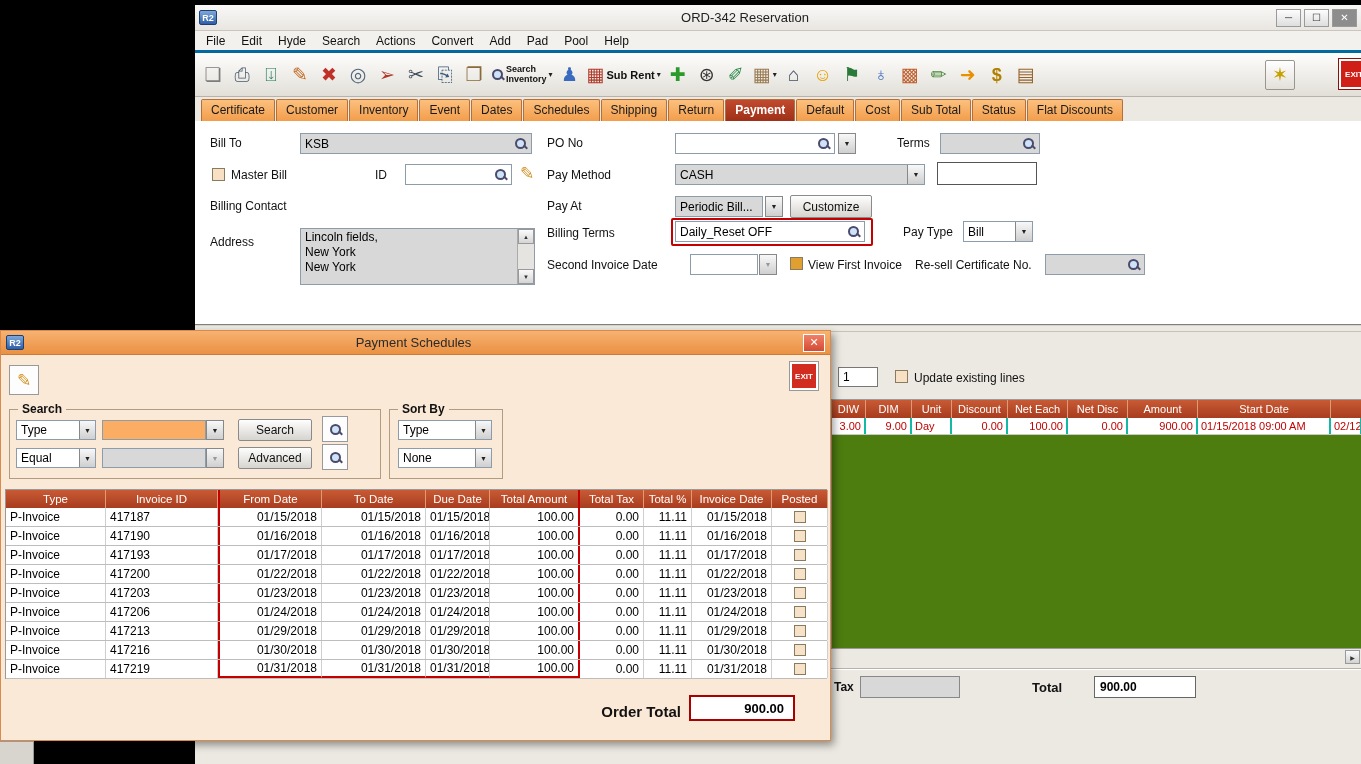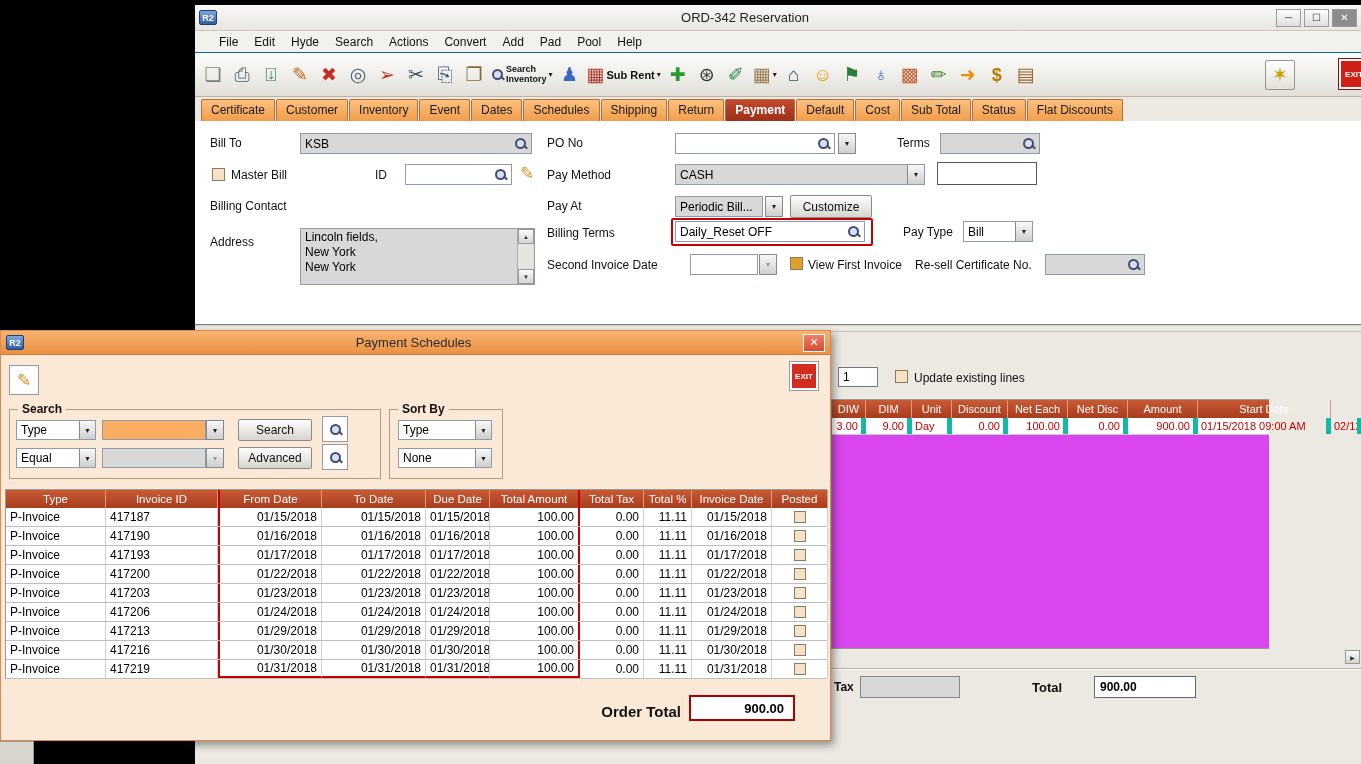--- a/index.html
+++ b/index.html
@@ -6,21 +6,21 @@
 body{font-family:"Liberation Sans",sans-serif;font-size:12px;background:#444}
 #screen{position:relative;width:1361px;height:764px;background:#000;overflow:hidden}
 
 
 #main-window{position:absolute;left:195px;top:5px;width:1166px;height:759px;background:#ece9e2}
 .titlebar{height:26px;background:linear-gradient(#f9f8f7,#e9e6e1);display:flex;align-items:center;padding:0 4px;border-bottom:1px solid #c9c6c0}
 .r2icon{width:18px;height:15px;background:linear-gradient(#7fa8da,#2f5fa8);color:#fff;font-size:9px;font-weight:bold;display:flex;align-items:center;justify-content:center;border:1px solid #1d3f73;border-radius:2px;flex:0 0 auto}
 .titlebar .title{flex:1;text-align:center;font-size:13px;color:#222}
 .winbtn{width:25px;height:18px;border:1px solid #9a9a9a;background:linear-gradient(#fdfdfd,#dedede);font-size:10px;display:flex;align-items:center;justify-content:center;margin-left:3px;color:#333}
 .winbtn.close{background:#8d8d8d;color:#fff}
-.menubar{height:22px;background:#f3f1ee;display:flex;align-items:center;padding-left:16px;border-bottom:1px solid #0369a1}
+.menubar{height:22px;background:#f3f1ee;display:flex;align-items:center;padding-left:3px;border-bottom:3px solid #0369a1}
 .menu-item{padding:2px 8px;color:#111}
 .toolbar{height:44px;background:linear-gradient(#fdfdfc,#e2dfd8);border-bottom:1px solid #b7b3aa;display:flex;align-items:center;padding:0 4px;gap:1px;position:relative}
 .tbtn{min-width:28px;height:36px;display:flex;align-items:center;justify-content:center;gap:2px;background:transparent;padding:0 2px}
 .tbtn .g{font-size:19px;line-height:1}
 .tbtn.money .g{font-weight:bold;font-size:18px}
 .tbtn .dd{font-size:8px;color:#222}
 .tbtn .two{display:flex;flex-direction:column;font-size:9px;font-weight:bold;line-height:1.1;color:#111}
 .tbtn .lab{font-size:11px;font-weight:bold;color:#111}
 .tbtn.bordered{margin-left:auto;margin-right:62px;width:30px;height:30px;border:1px solid #9a968e;background:linear-gradient(#ffffff,#e3e0d9);border-radius:2px}
 .tbtn.exit{position:absolute;right:-8px;top:6px;width:30px;height:30px;background:#cf1f16;border:2px solid #fff;outline:1px solid #8a0f08;color:#fff;font-size:8px;font-weight:bold;overflow:hidden}
@@ -54,25 +54,25 @@
 .addr .lines{flex:1;padding:1px 4px;line-height:15px;overflow:hidden}
 .addr .sb{width:17px;background:#e6e4e0;border-left:1px solid #aaa;display:flex;flex-direction:column;justify-content:space-between}
 .sbtn{height:15px;background:linear-gradient(#fafafa,#d5d5d5);border:1px solid #999;display:flex;align-items:center;justify-content:center}
 .sbtn.up::after{content:"▲";font-size:6px;color:#333}
 .sbtn.dn::after{content:"▼";font-size:6px;color:#333}
 .redwrap{position:absolute;border:2px solid #c40000;border-radius:2px}
 
 
 .lower{position:absolute;left:0;top:326px;width:1166px;bottom:0;background:#ece9e2;border-top:1px solid #c5c2bb}
 .qtybox{position:absolute;left:643px;top:35px;width:40px;height:20px;border:1px solid #777;background:#fff;padding:0 4px;display:flex;align-items:center}
-.grid{position:absolute;left:636px;top:67px;width:438px;height:250px;background:#d946ef;border:1px solid #9a9a9a;border-right:none}
+.grid{position:absolute;left:636px;top:67px;width:530px;height:250px;background:#4d7c0f;border:1px solid #9a9a9a;border-right:none}
 .grid-h{display:flex;height:18px;background:linear-gradient(#c85a35,#a83c1e);color:#fff;font-size:11px}
 .grid-h .hc{display:flex;align-items:center;justify-content:center;border-right:1px solid #e09a74;overflow:hidden;white-space:nowrap;flex:0 0 auto}
 .grid-r{display:flex;height:17px;border-bottom:1px solid #c9c9c9;color:#c00000;font-size:11px;background:#fff}
-.grid-r .c{padding:0 3px;display:flex;align-items:center;border-right:5px solid #14b8a6;overflow:hidden;white-space:nowrap;flex:0 0 auto}
+.grid-r .c{padding:0 3px;display:flex;align-items:center;border-right:2px solid #14b8a6;overflow:hidden;white-space:nowrap;flex:0 0 auto}
 .hsbtn{position:absolute;left:1150px;top:318px;width:15px;height:14px;background:linear-gradient(#fafafa,#d2d2d2);border:1px solid #999;display:flex;align-items:center;justify-content:center}
 .hsbtn::after{content:"▶";font-size:6px;color:#333}
 .lowline{position:absolute;left:636px;top:336px;width:530px;height:2px;border-top:1px solid #b5b2ab;border-bottom:1px solid #fff}
 .taxlbl{position:absolute;left:639px;top:348px;font-weight:bold;color:#111}
 .taxfld{position:absolute;left:665px;top:344px;width:100px;height:22px;background:#d8d8d8;border:1px solid #888}
 .totlbl{position:absolute;left:837px;top:348px;font-weight:bold;font-size:13px;color:#111}
 .totfld{position:absolute;left:899px;top:344px;width:102px;height:22px;background:#fff;border:1px solid #666;display:flex;align-items:center;padding:0 5px;font-weight:bold}
 
 
 #dialog{position:absolute;left:0;top:330px;width:831px;height:411px;background:#fbe9d7;border:1px solid #d98b4d;box-shadow:3px 4px 8px rgba(0,0,0,.4)}

